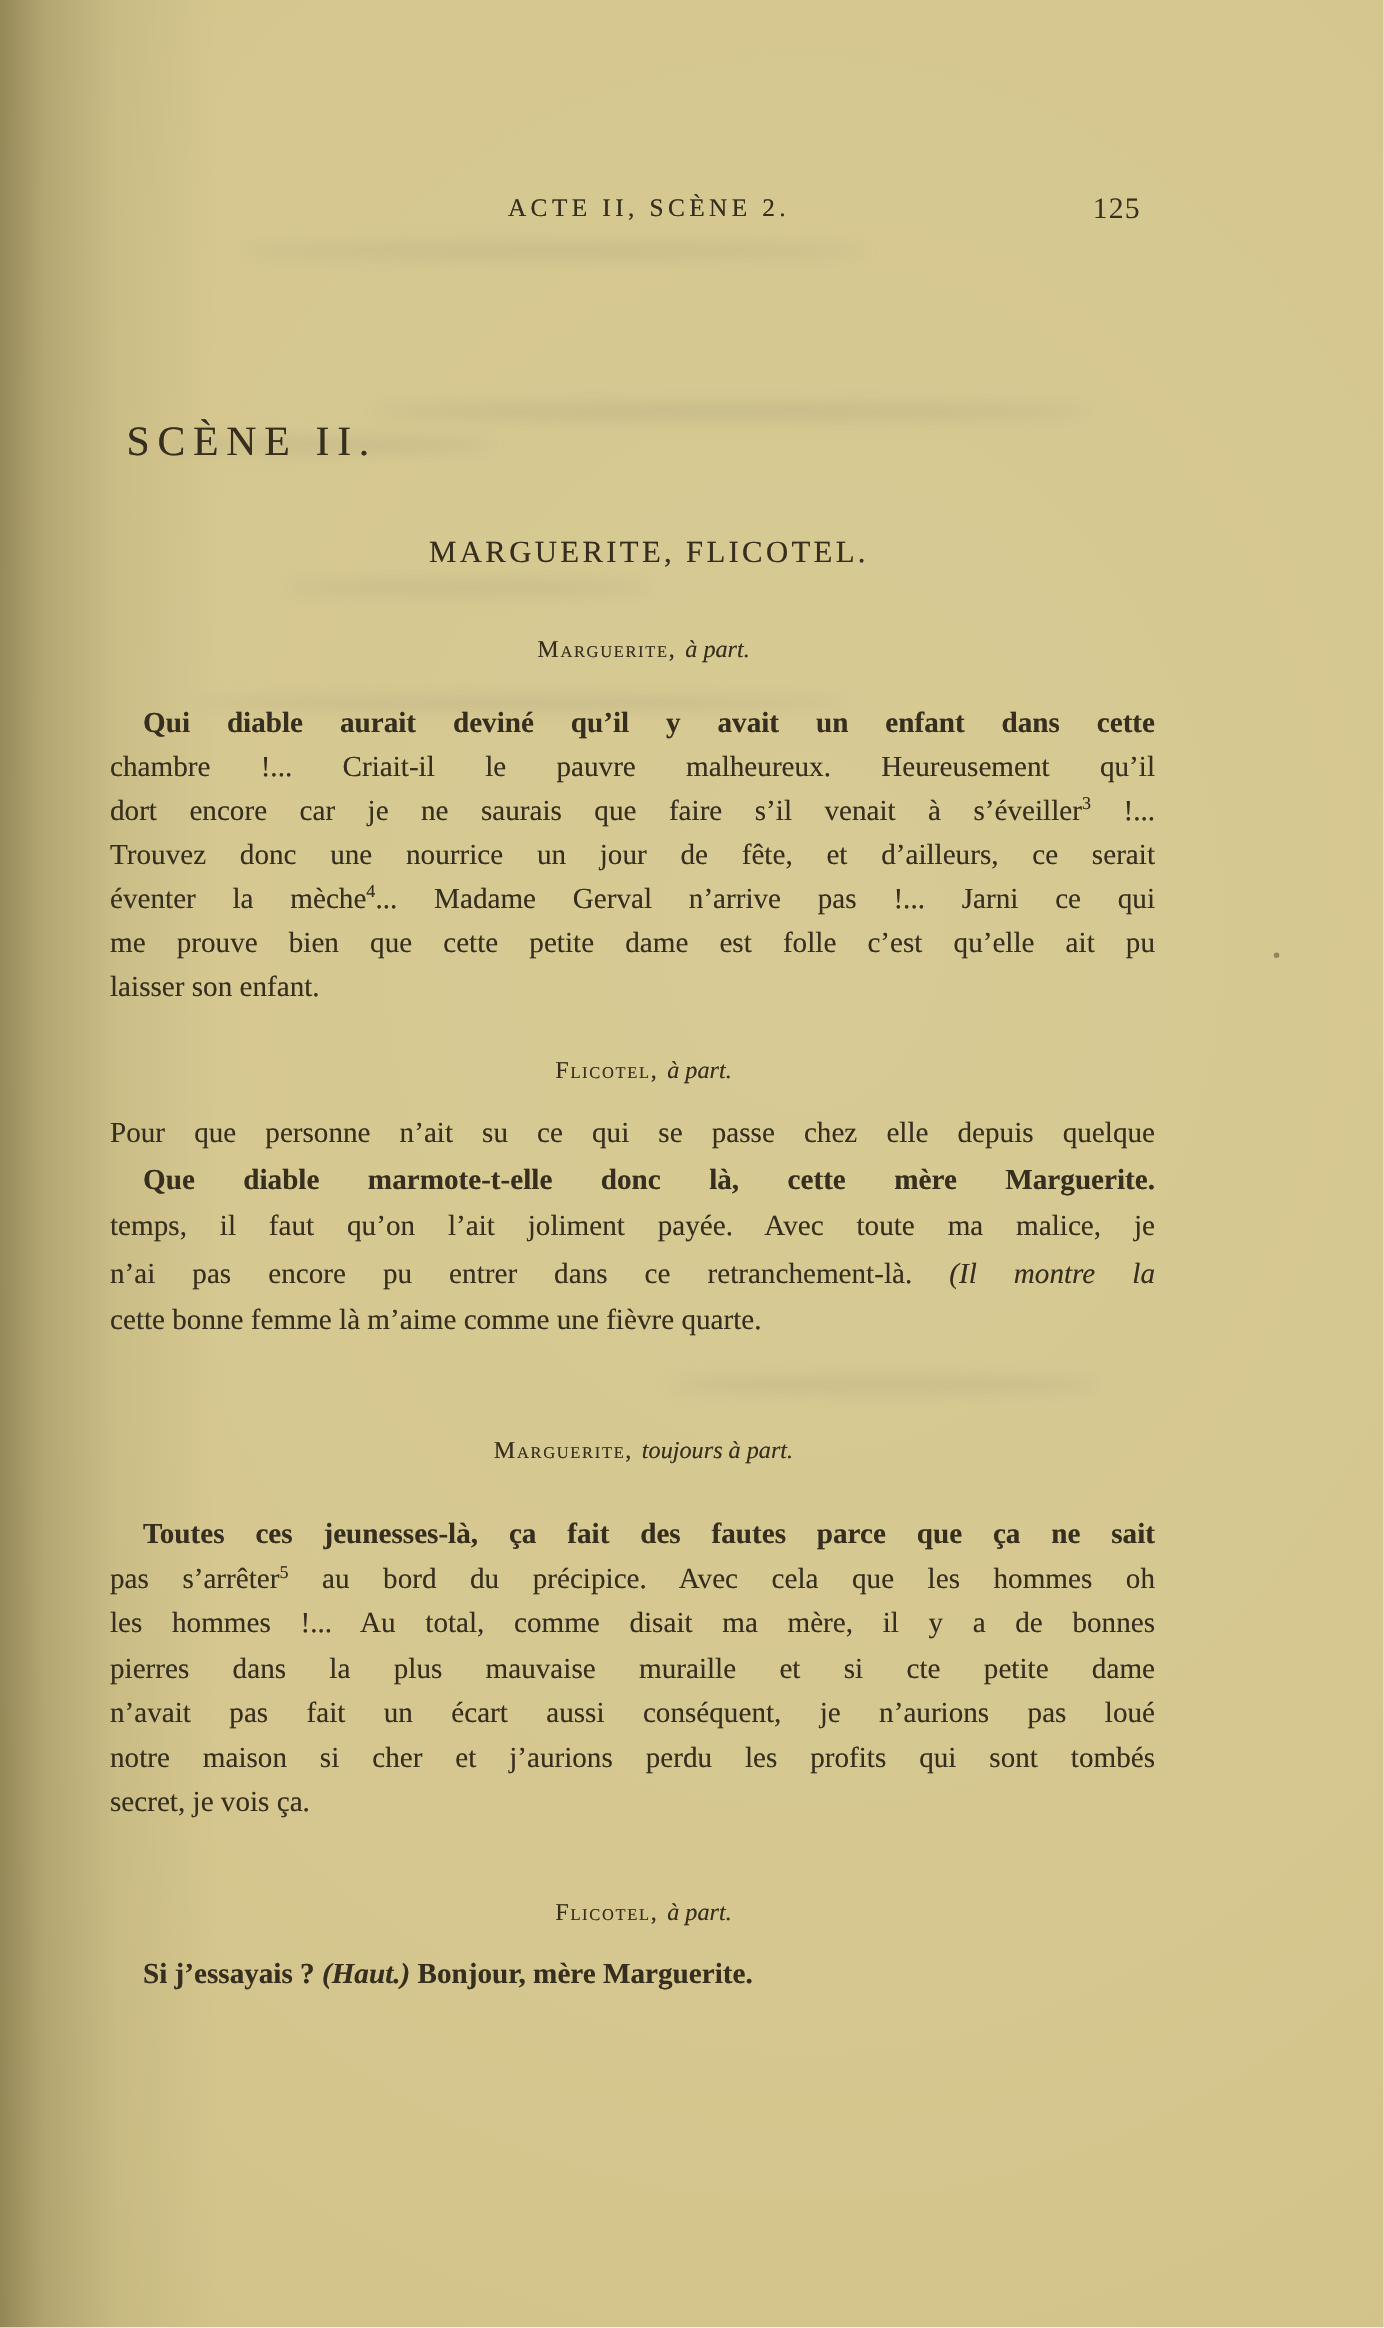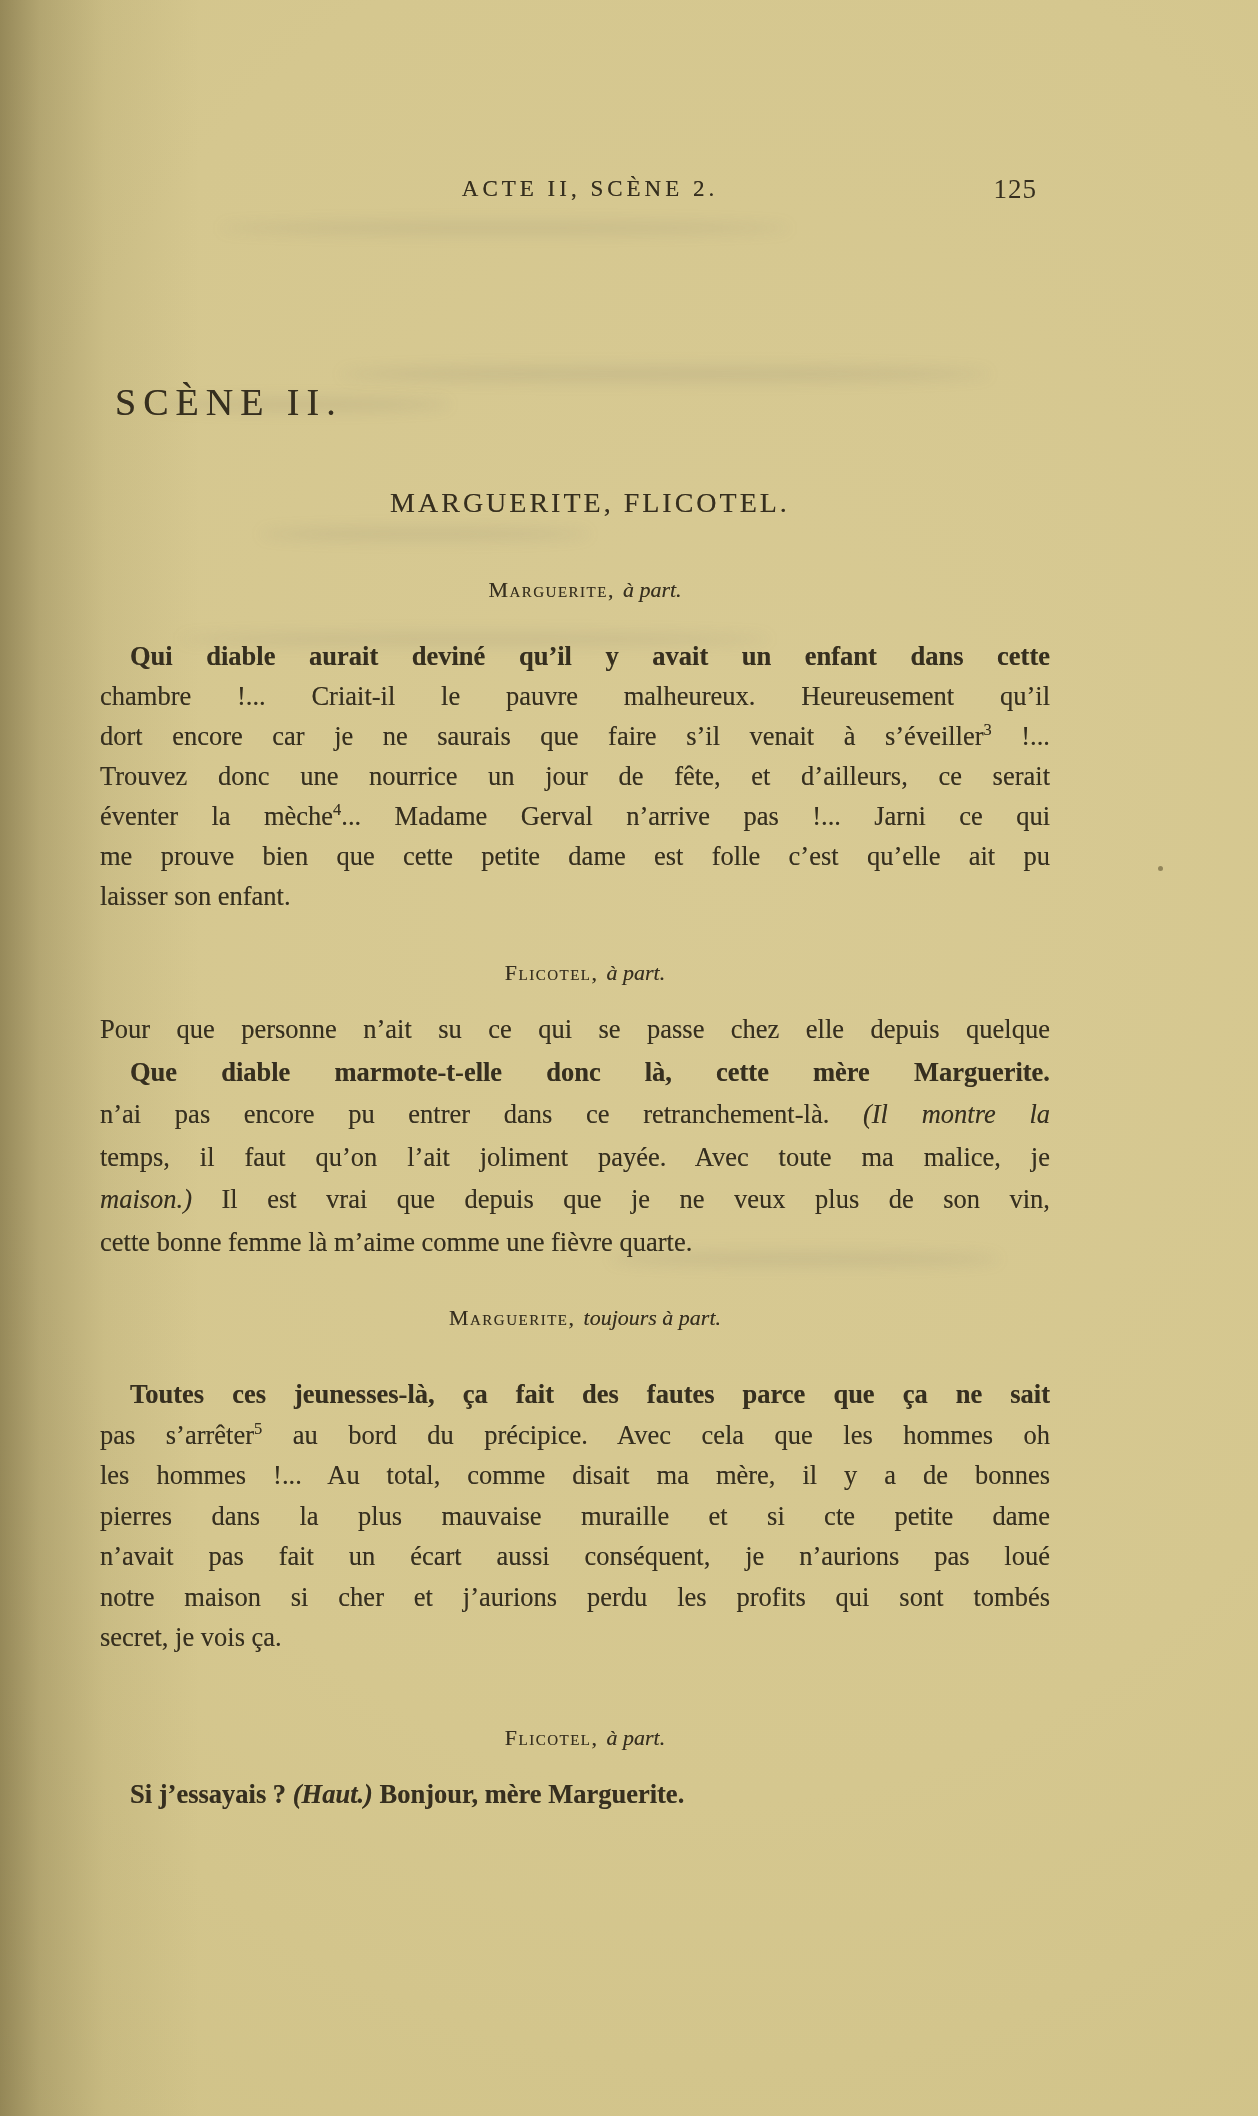--- a/index.html
+++ b/index.html
@@ -132,23 +132,22 @@
       </div>
   </section>
 
   <section class="speech speech-1">
     <div class="speech-heading">
       <span class="speaker">Flicotel,</span><span class="direction">à part.</span>
     </div>
     <div class="lines">
         <div class="line just"><span>Pour que personne n’ait su ce qui se passe chez elle depuis quelque</span></div>
         <div class="line just indent"><span>Que diable marmote-t-elle donc là, cette mère Marguerite.</span></div>
+        <div class="line just"><span>temps, il faut qu’on l’ait joliment payée. Avec toute ma malice, je</span></div>
         <div class="line just"><span>n’ai pas encore pu entrer dans ce retranchement-là. </span><span class="it">(Il montre la</span></div>
-        <div class="line just"><span>temps, il faut qu’on l’ait joliment payée. Avec toute ma malice, je</span></div>
-        <div class="line just"><span class="it">maison.)</span><span> Il est vrai que depuis que je ne veux plus de son vin,</span></div>
         <div class="line"><span>cette bonne femme là m’aime comme une fièvre quarte.</span></div>
       </div>
   </section>
 
   <section class="speech speech-2">
     <div class="speech-heading">
       <span class="speaker">Marguerite,</span><span class="direction">toujours à part.</span>
     </div>
     <div class="lines">
         <div class="line just indent"><span>Toutes ces jeunesses-là, ça fait des fautes parce que ça ne sait</span></div>

